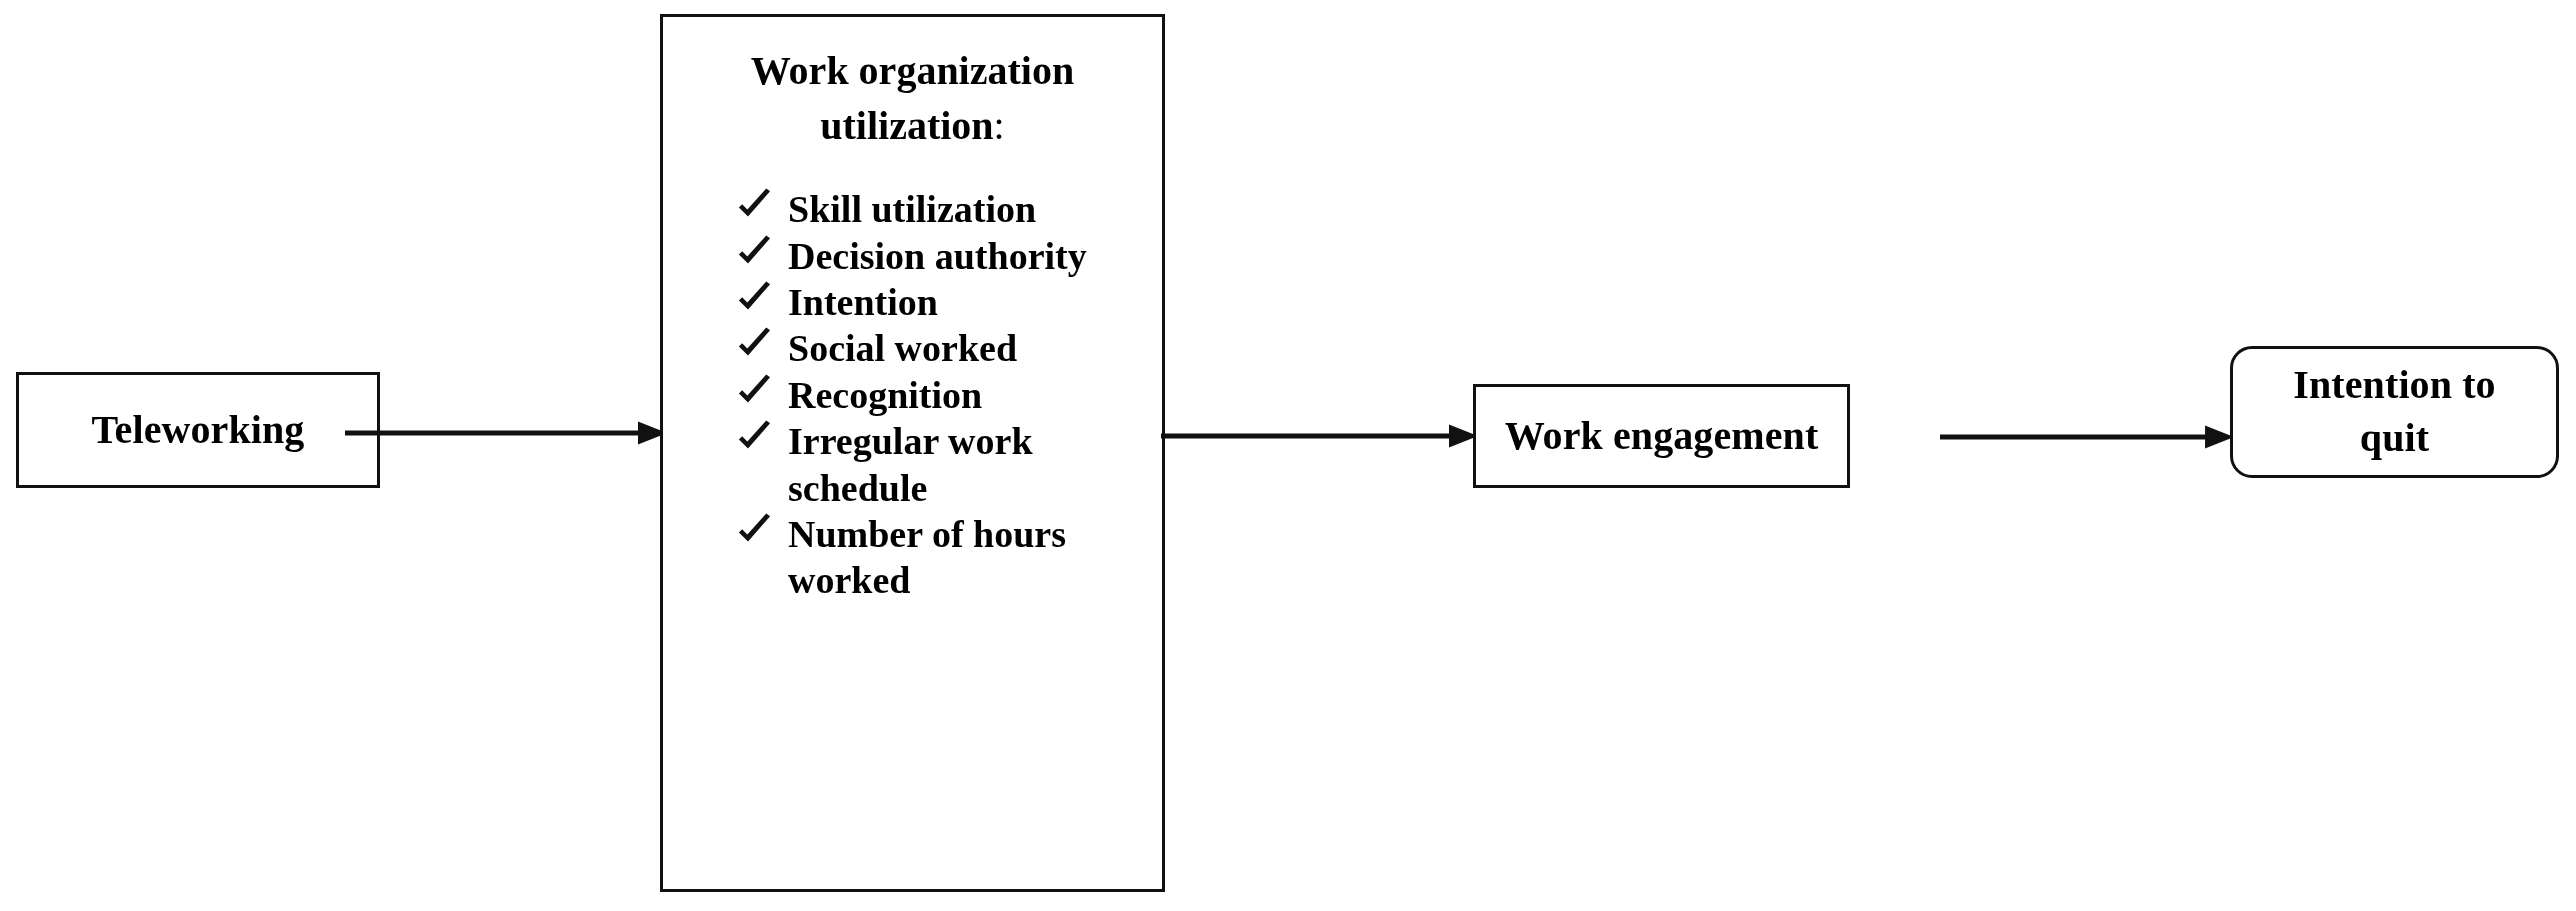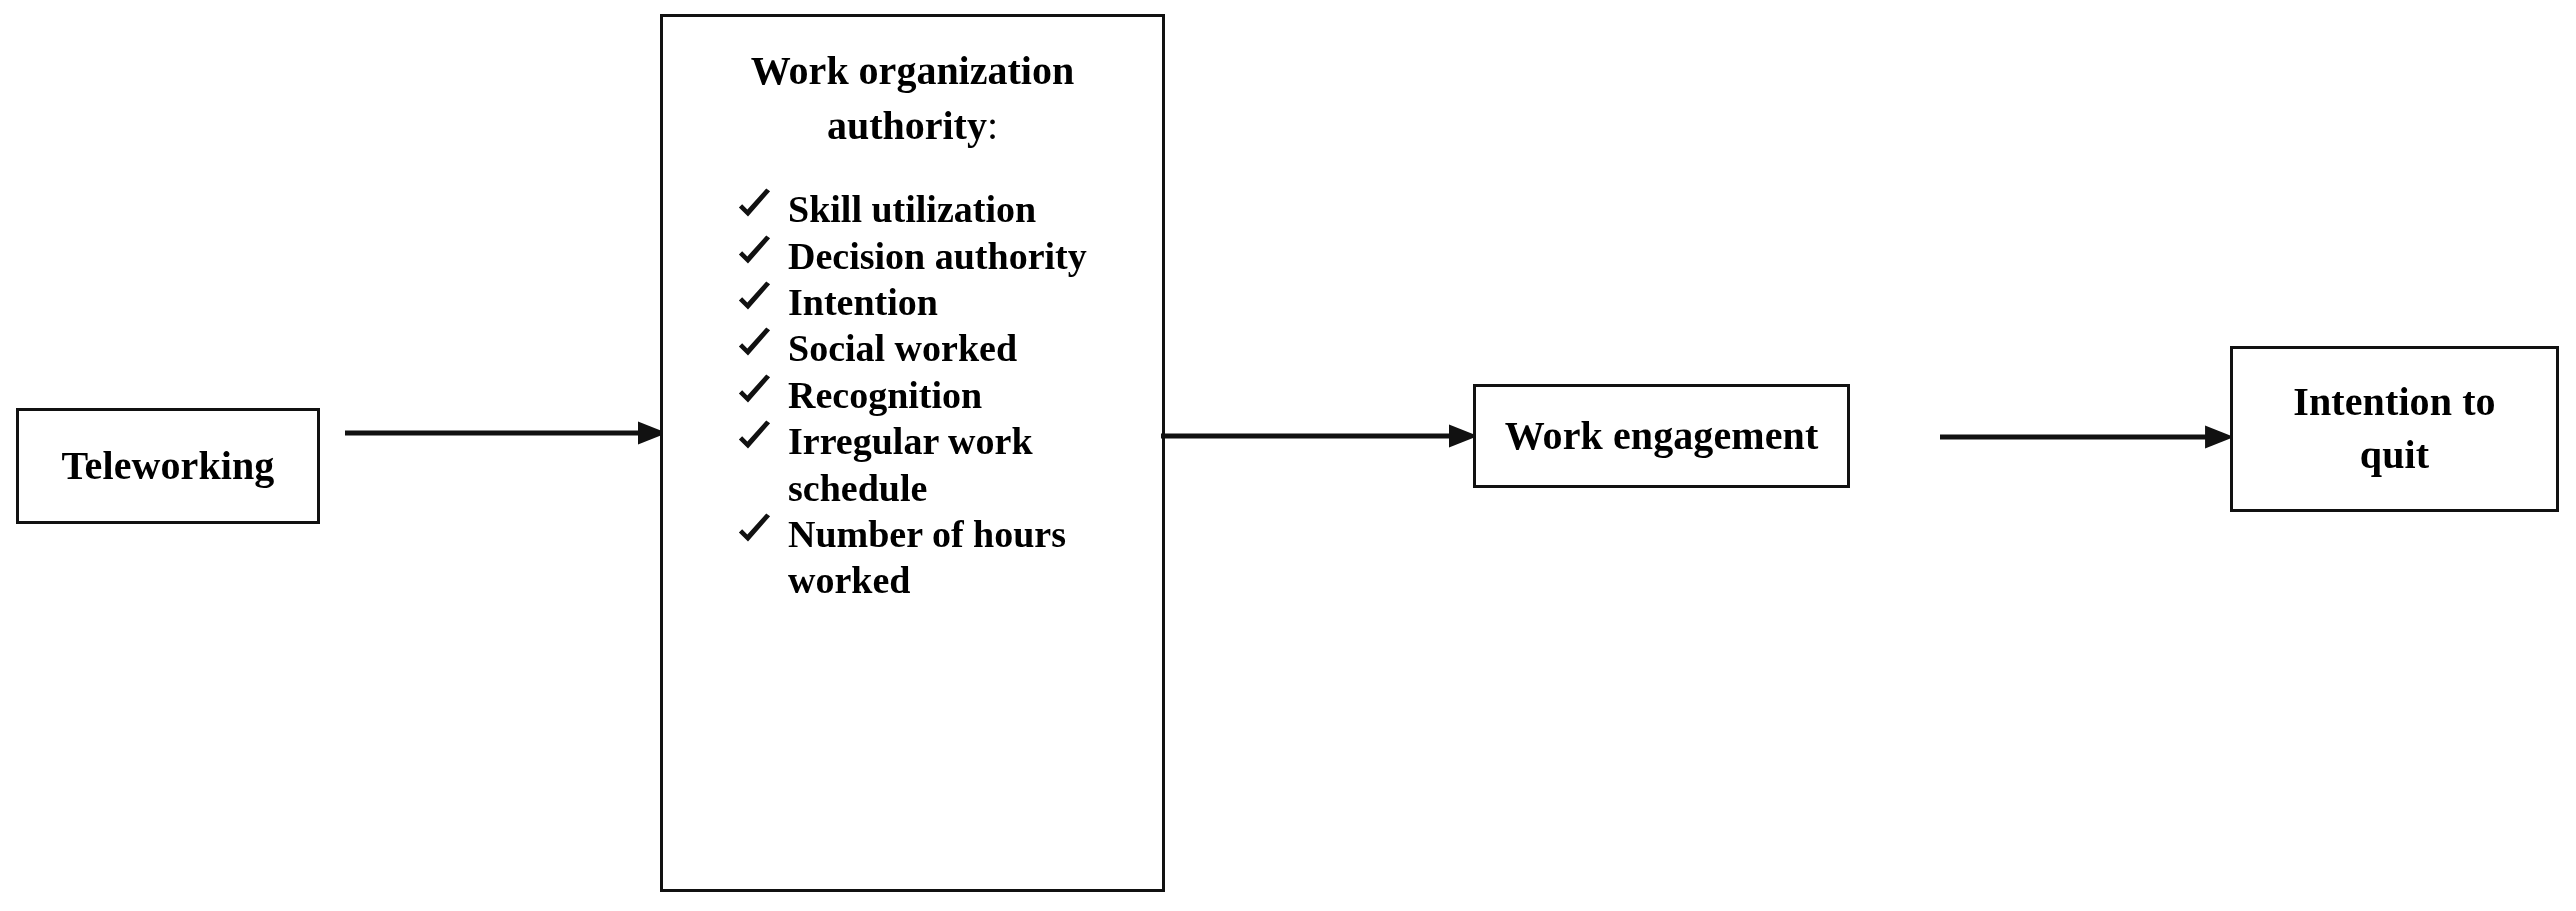--- a/index.html
+++ b/index.html
@@ -37,42 +37,42 @@
     font-weight: bold;
     text-align: center;
     line-height: 1.15;
     letter-spacing: 0.1px;
   }
 
   
   #box-teleworking {
     left: 16px;
     top: 372px;
-    width: 304px;
+    width: 364px;
     height: 116px;
-    margin-top: 36px;
   }
   #box-teleworking .node-label { font-size: 40px; }
 
   
   #box-work-engagement {
     left: 1473px;
     top: 384px;
     width: 377px;
     height: 104px;
   }
   #box-work-engagement .node-label { font-size: 40px; }
 
   
   #box-intention-to-quit {
     left: 2230px;
     top: 346px;
     width: 329px;
-    height: 166px;
+    height: 132px;
     padding: 0 22px;
+    border-radius: 22px;
   }
   #box-intention-to-quit .node-label {
     font-size: 40px;
     line-height: 1.32;
   }
 
   
   #box-work-conditions {
     left: 660px;
     top: 14px;
@@ -143,21 +143,21 @@
   <div class="arrow" id="arrow-tele-to-conditions">
     <svg width="322" height="26" viewBox="0 0 500 40" xmlns="http://www.w3.org/2000/svg">
       <line x1="0" y1="20" x2="462" y2="20" stroke="#111111" stroke-width="8"></line>
       <polygon points="455,2 500,20 455,38" fill="#111111"></polygon>
     </svg>
   </div>
 
   <div class="node-box" id="box-work-conditions">
     <div id="wc-title">
       <span>Work organization</span><br>
-      <span>authority</span><span class="colon">:</span>
+      <span>utilization</span><span class="colon">:</span>
     </div>
 
     <ul id="wc-list">
       <li>
         <span class="check-icon">
           <svg viewBox="0 0 60 60" xmlns="http://www.w3.org/2000/svg">
             <path d="M6 33 L20 47 L54 8 L48 4 L19 36 L11 28 Z" fill="#111111"></path>
           </svg>
         </span>
         <span>Skill utilization</span>

